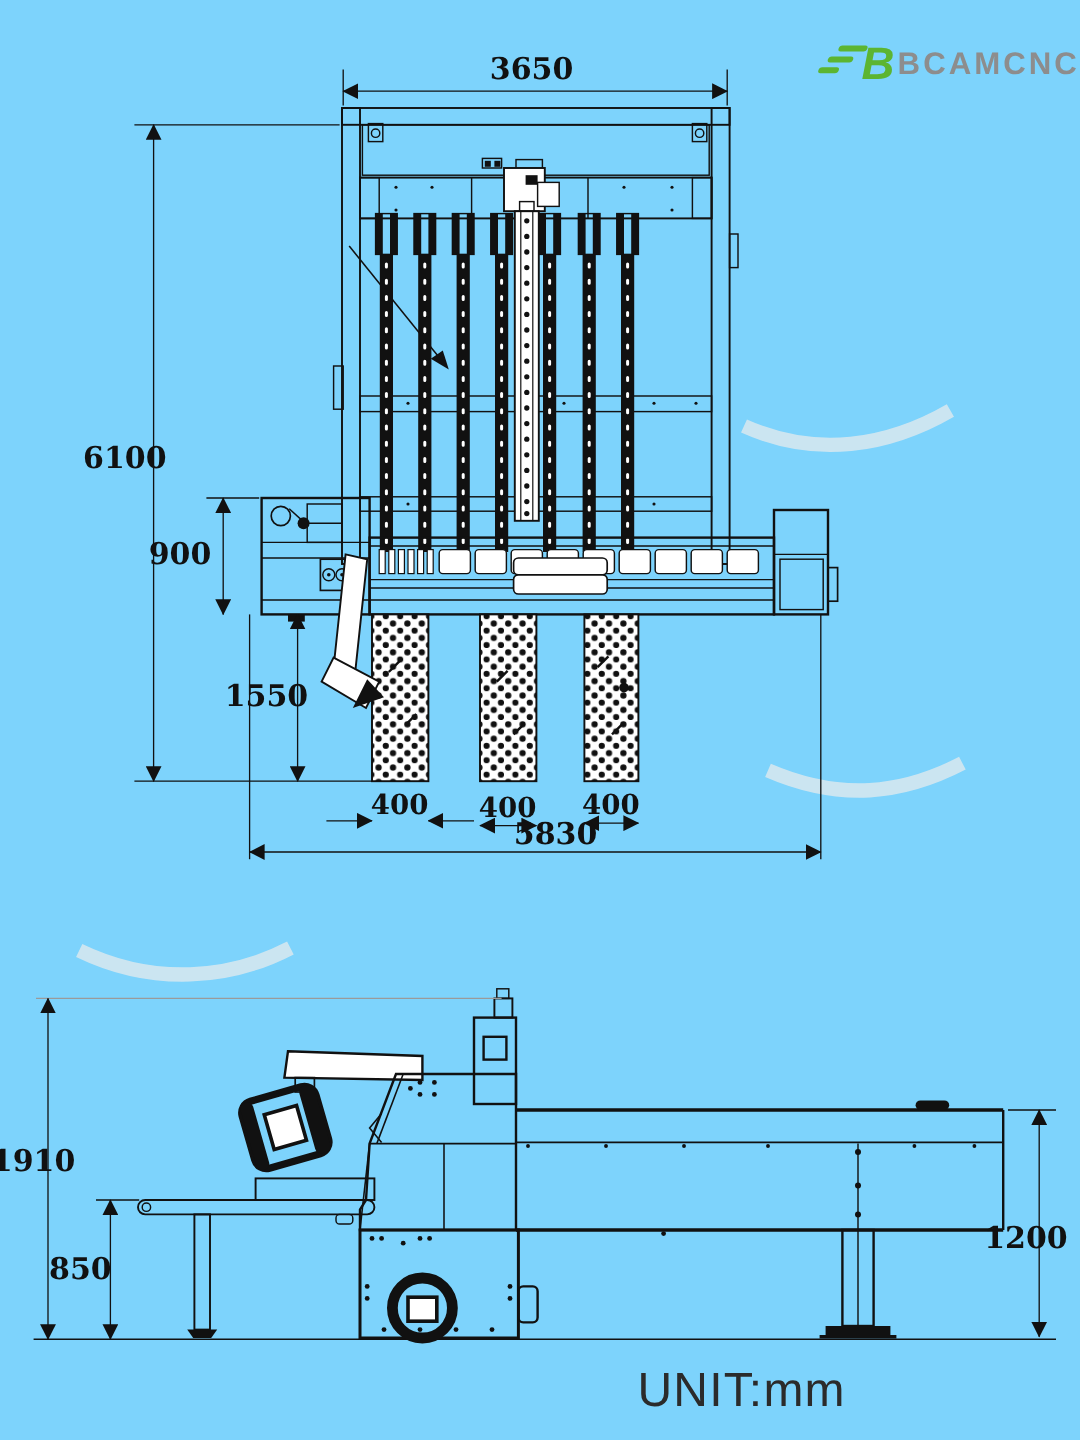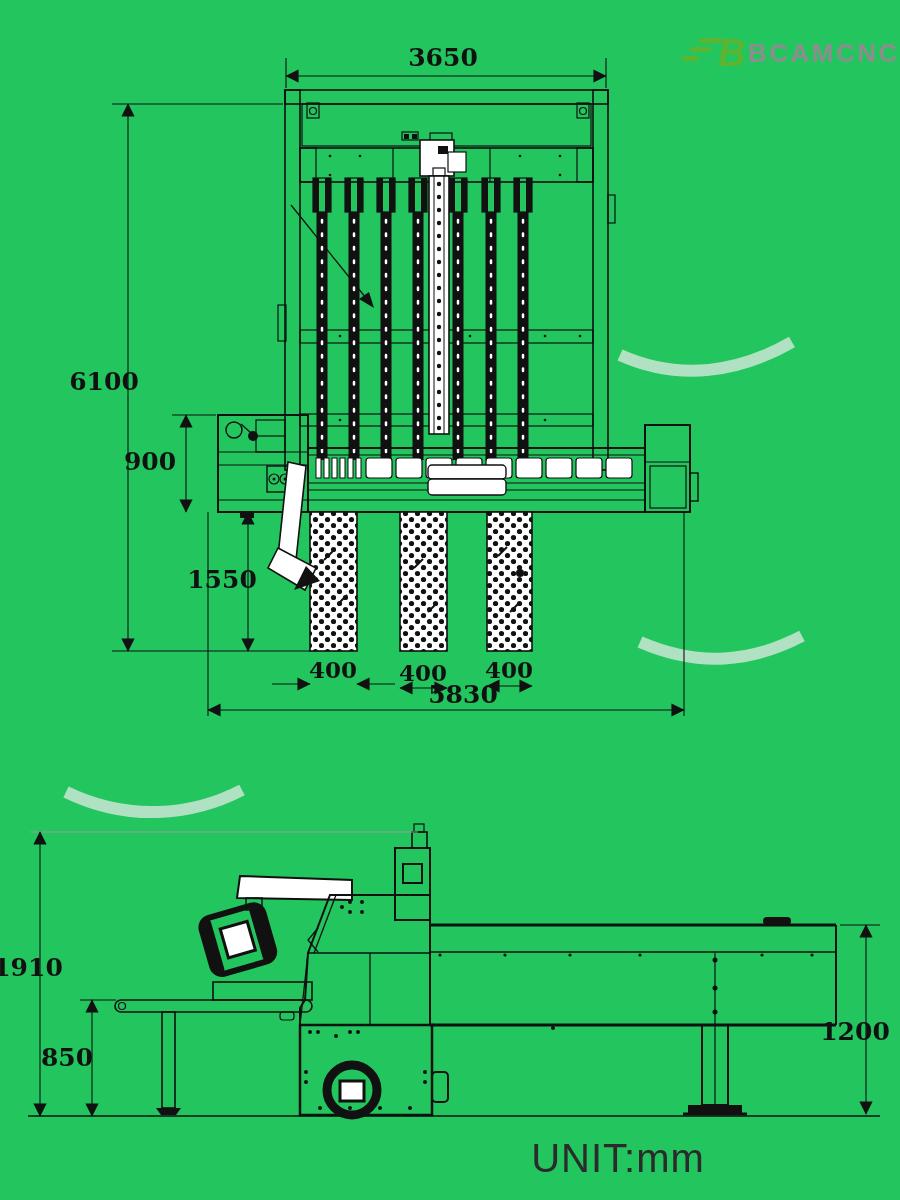--- a/index.html
+++ b/index.html
@@ -1,16 +1,16 @@
 <!DOCTYPE html>
 <html><head>
 <meta charset="utf-8">
 <style>
   html,body{margin:0;padding:0;background:#ffffff;}
-  .page{position:relative;width:900px;height:1200px;background:#22c55e;overflow:hidden;
+  .page{position:relative;width:900px;height:1200px;background:#7dd3fc;overflow:hidden;
         font-family:"Liberation Sans",sans-serif;}
   svg{display:block;}
   text{user-select:none;}
   .dim-text{font-family:"DejaVu Serif",serif;font-weight:bold;fill:#111;}
   .unit-text{font-family:"Liberation Sans",sans-serif;font-weight:300;fill:#2b2b2b;letter-spacing:1px;}
   .brand-text{font-family:"Liberation Sans",sans-serif;font-weight:bold;fill:#8d8d8d;letter-spacing:2.5px;}
   .brand-b{font-family:"Liberation Sans",sans-serif;font-weight:bold;font-style:italic;fill:#5cb531;}
 </style>
 </head>
 <body>

